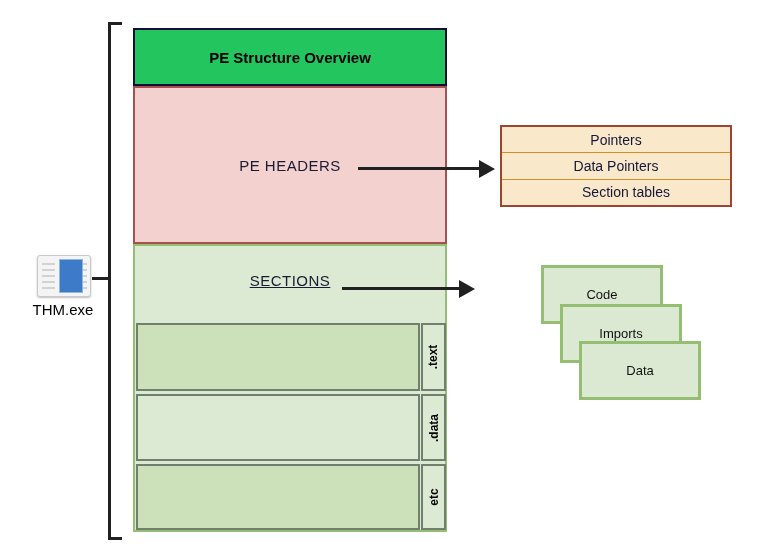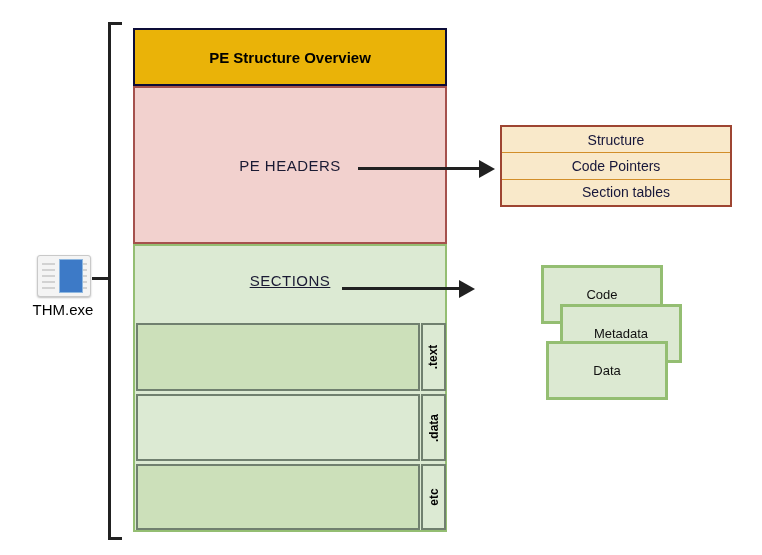--- a/index.html
+++ b/index.html
@@ -13,21 +13,21 @@
   
   .file-icon{
     left:37px;top:255px;width:52px;height:40px;background:#f4f4f4;
     border:1px solid #c9c9c9;border-radius:3px;box-shadow:0 1px 2px rgba(0,0,0,.25);
   }
   .file-icon .blue{position:absolute;left:21px;top:3px;width:22px;height:32px;background:#3d7ac7;border:1px solid #8fb8e0;}
   .file-icon .ln{position:absolute;height:2px;background:#d2d2d2;}
   .file-label{left:16px;top:301px;width:94px;text-align:center;font-size:15px;color:#000;}
   
   .title-box{
-    left:133px;top:28px;width:314px;height:58px;background:#eab308;border:2px solid #0d0d38;
+    left:133px;top:28px;width:314px;height:58px;background:#22c55e;border:2px solid #0d0d38;
     box-sizing:border-box;display:flex;align-items:center;justify-content:center;
     font-weight:bold;font-size:15px;color:#000;
   }
   .pe-headers-box{
     left:133px;top:86px;width:314px;height:158px;background:#f2d1ce;border:2px solid #a5514d;
     box-sizing:border-box;display:flex;align-items:center;justify-content:center;
     font-size:15px;color:#1a1a33;letter-spacing:.5px;
   }
   .sections-container{
     left:133px;top:244px;width:314px;height:288px;background:#dcead3;border:2px solid #94be72;
@@ -117,22 +117,22 @@
     <span>etc</span>
   </div>
 
   <div class="abs arrow-line" style="left:358px;top:167px;width:122px;"></div>
   <div class="abs arrow-head" style="left:479px;top:160px;"></div>
 
   <div class="abs arrow-line" style="left:342px;top:287px;width:118px;"></div>
   <div class="abs arrow-head" style="left:459px;top:280px;"></div>
 
   <div class="abs details-table">
-    <div class="details-row">Structure</div>
-    <div class="details-row">Code Pointers</div>
+    <div class="details-row">Pointers</div>
+    <div class="details-row">Data Pointers</div>
     <div class="details-row">Section tables</div>
   </div>
 
   <div class="abs card" style="left:541px;top:265px;z-index:1;">Code</div>
-  <div class="abs card" style="left:560px;top:304px;z-index:2;">Metadata</div>
-  <div class="abs card" style="left:546px;top:341px;z-index:3;">Data</div>
+  <div class="abs card" style="left:560px;top:304px;z-index:2;">Imports</div>
+  <div class="abs card" style="left:579px;top:341px;z-index:3;">Data</div>
 
 </div>
 
 </body></html>

